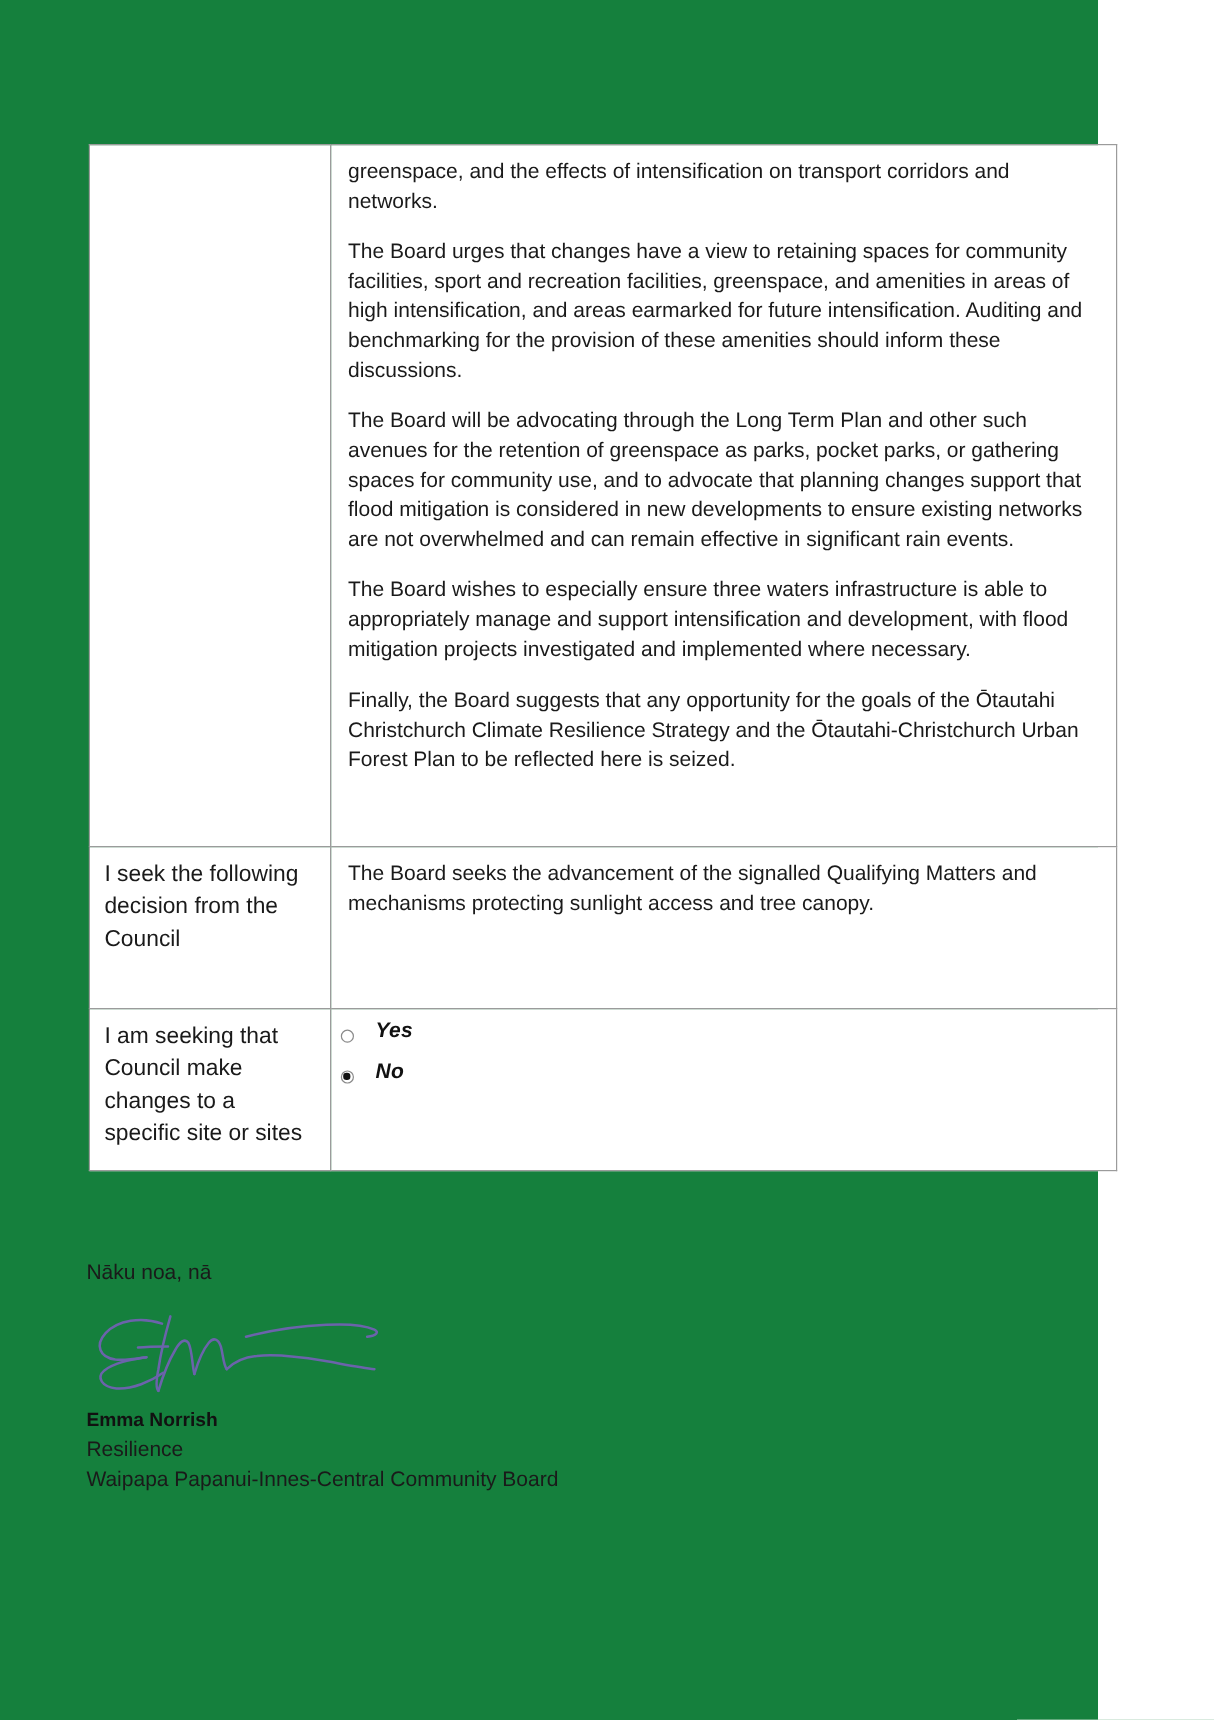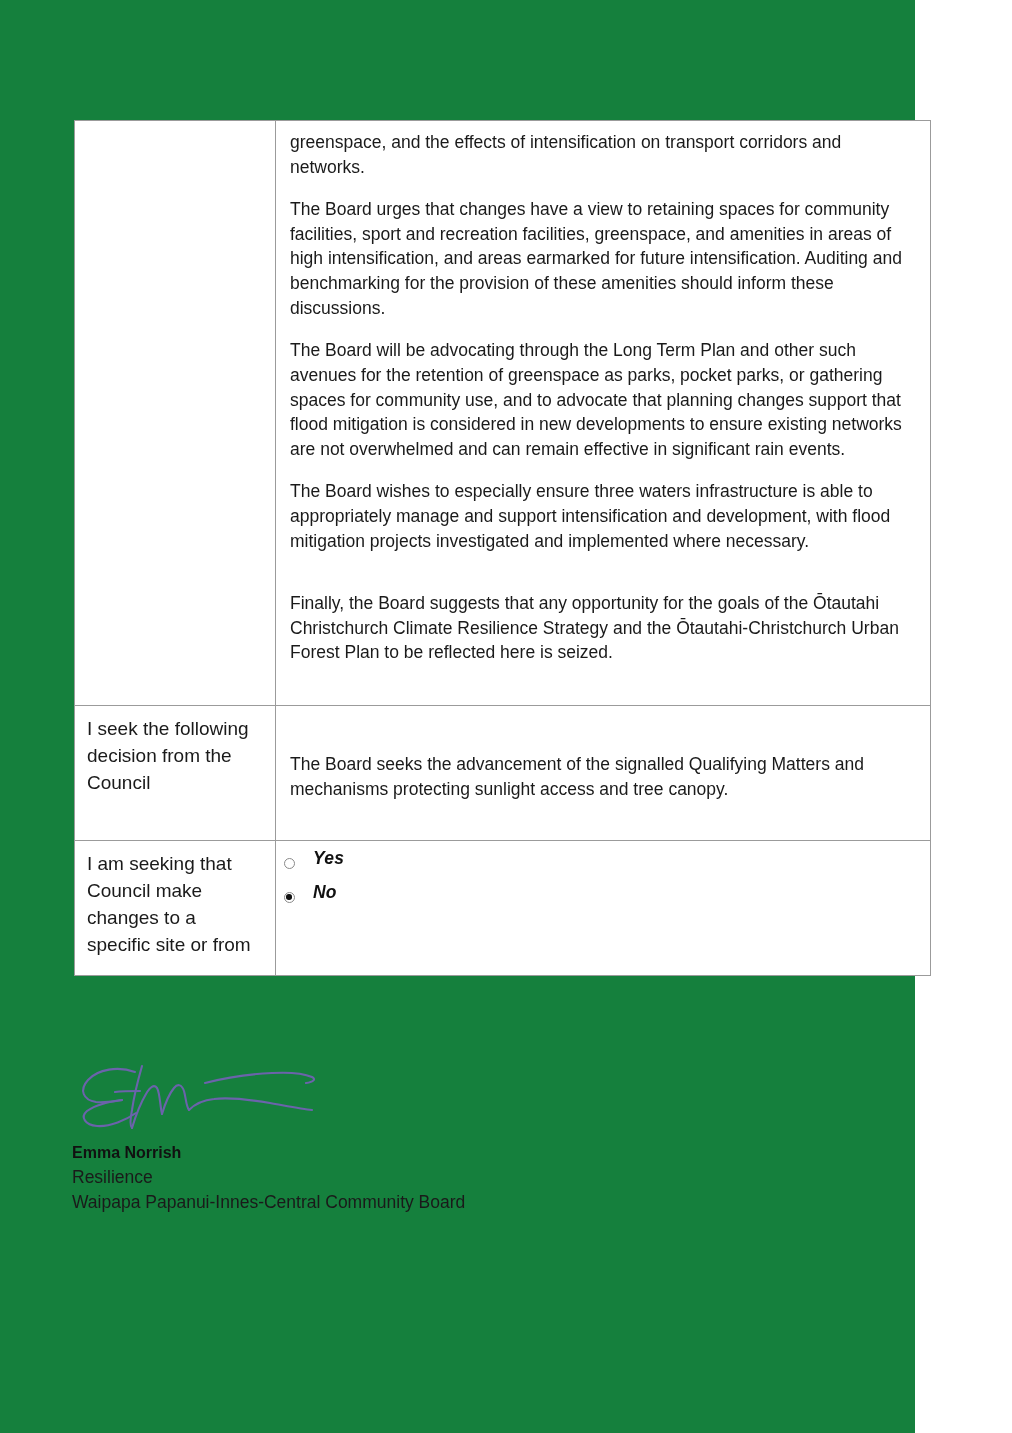--- a/index.html
+++ b/index.html
@@ -50,21 +50,21 @@
   }
   .body-cell {
     padding: 9px 16px 12px 14px;
     font-size: 17.5px;
     line-height: 1.42;
     color: #1a1a1a;
   }
   .body-cell p {
     margin: 0 0 17px 0;
   }
-  .body-cell p:last-child { margin-bottom: 0; margin-top: 37px; }
+  .body-cell p:last-child { margin-bottom: 0; }
 
   .row-continuation .label-cell { height: 560px; }
   .row-decision   .body-cell   { height: 110px; }
   .row-decision   .label-cell  { height: 110px; }
   .row-site       .label-cell  { height: 110px; }
 
   
   .radio-group {
     padding: 6px 0 0 8px;
   }
@@ -167,21 +167,21 @@
         </td>
         <td class="col-body">
           <div class="body-cell">
             <p>The Board seeks the advancement of the signalled Qualifying Matters and mechanisms protecting sunlight access and tree canopy.</p>
           </div>
         </td>
       </tr>
 
       <tr class="row-site">
         <td class="col-label">
-          <div class="label-cell">I am seeking that Council make changes to a specific site or from</div>
+          <div class="label-cell">I am seeking that Council make changes to a specific site or sites</div>
         </td>
         <td class="col-body">
           <div class="radio-group">
 
             <div class="radio-row">
               <span class="radio-mark"></span>
               <span class="radio-label">Yes</span>
             </div>
 
             <div class="radio-row">
@@ -191,20 +191,21 @@
 
           </div>
         </td>
       </tr>
 
     </tbody>
   </table>
 
   <div class="signoff">
 
+    <p class="salutation">Nāku noa, nā</p>
 
     <div class="signature-wrap">
       <svg width="270" height="82" viewBox="0 0 270 82" fill="none" xmlns="http://www.w3.org/2000/svg">
         <g stroke="#6b63ab" stroke-width="2.1" stroke-linecap="round" stroke-linejoin="round" fill="none">
           <path d="M61 16 C44 10, 24 13, 14 24 C5 34, 9 44, 22 46 C31 47, 41 45, 48 44"></path>
           <path d="M48 44 C36 46, 22 48, 13 55 C6 61, 11 69, 23 70 C36 71, 52 64, 62 57"></path>
           <path d="M41 36 C49 35, 58 35, 66 35"></path>
           <path d="M68 10 C64 24, 60 40, 58 54 C56 64, 56 70, 58 72"></path>
           <path d="M58 72 C61 62, 66 48, 72 38 C76 31, 80 28, 83 32 C86 37, 86 50, 88 58"></path>
           <path d="M88 58 C91 48, 95 38, 100 32 C104 27, 108 29, 110 35 C112 42, 112 50, 115 54"></path>

